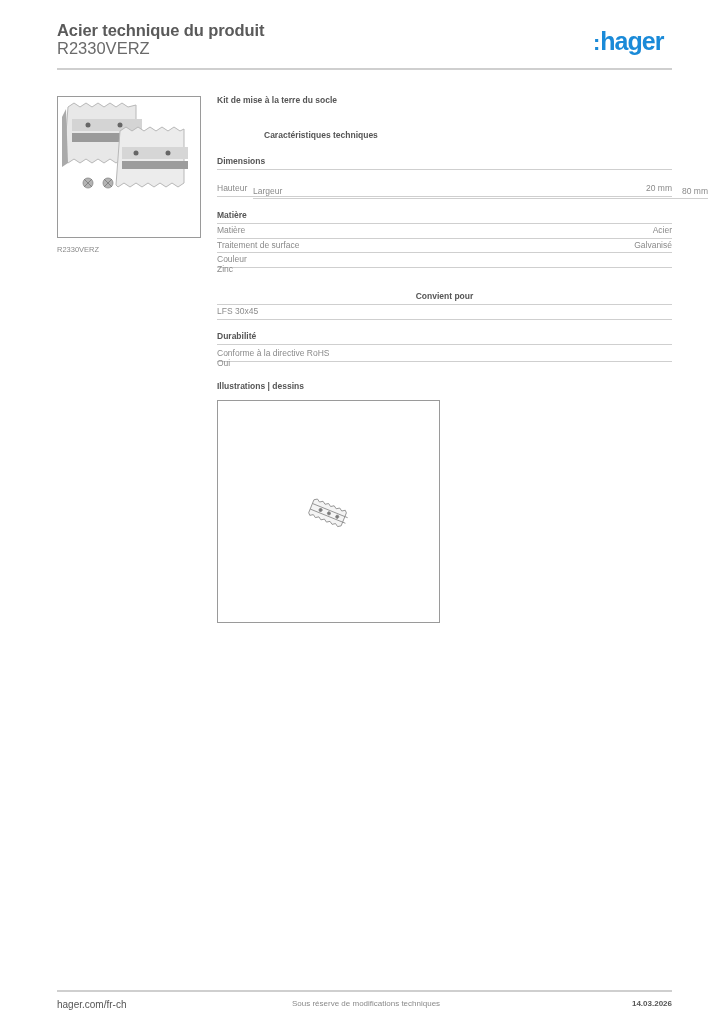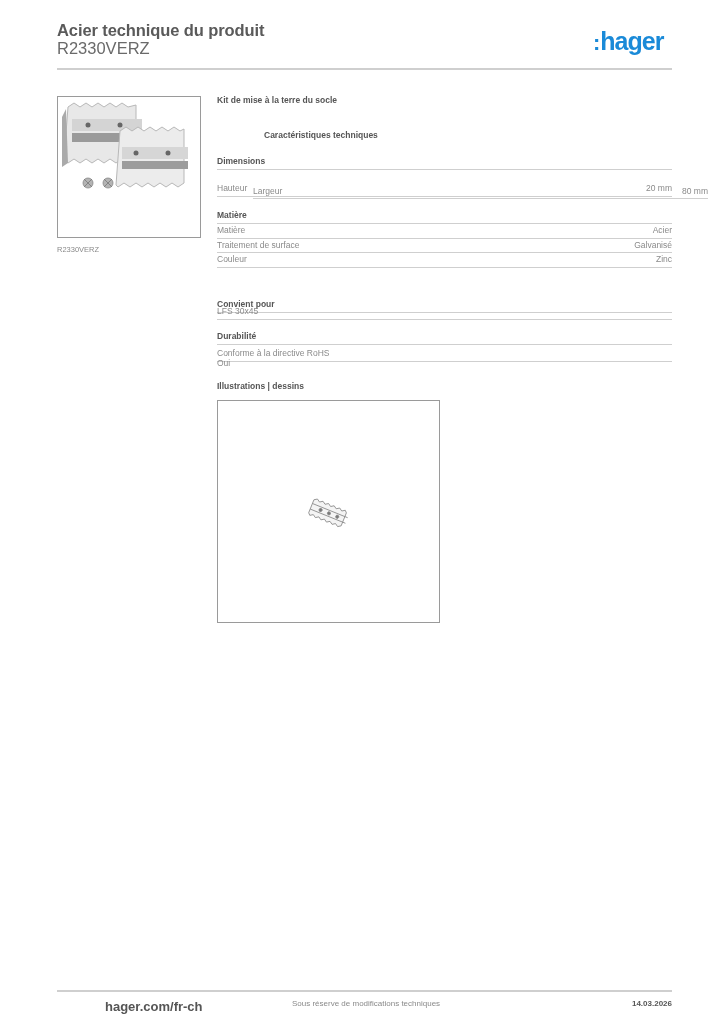--- a/index.html
+++ b/index.html
@@ -18,21 +18,21 @@
   .main { position: absolute; left: 217px; top: 95px; width: 455px; }
   .product-desc { position: absolute; top: 0; font-size: 8.5px; font-weight: bold; color: #555; }
   .section-title { position: absolute; font-size: 8.5px; font-weight: bold; color: #555; }
   .group-title { position: absolute; left: 0; width: 455px; font-size: 8.5px; font-weight: bold; color: #555; height: 14px; border-bottom: 1.5px solid #cfcfcf; }
   .row { position: absolute; left: 0; width: 455px; height: 14.5px; border-bottom: 1.5px solid #cfcfcf; font-size: 8.5px; color: #8a8a8a; display: flex; justify-content: space-between; align-items: flex-start; padding-top: 1px; }
   .row .val { text-align: right; }
 
   .illus-box { position: absolute; left: 217px; top: 400px; width: 223px; height: 223px; border: 1px solid #9a9a9a; background: #fff; }
 
   .footer-rule { position: absolute; left: 57px; top: 990px; width: 615px; height: 1.5px; background: #cfcfcf; }
-  .footer-left { position: absolute; left: 57px; top: 999px; font-size: 13px; font-weight: bold; color: #555; margin-left: 48px; }
+  .footer-left { position: absolute; left: 57px; top: 999px; font-size: 10px; font-weight: normal; color: #555; }
   .footer-center { position: absolute; left: 292px; top: 999px; font-size: 8px; color: #8a8a8a; }
   .footer-right { position: absolute; right: 52px; top: 999px; font-size: 8px; font-weight: bold; color: #555; }
 </style>
 </head>
 <body>
 
 <div class="header-title">Acier technique du produit</div>
 <div class="header-sub">R2330VERZ</div>
 <div class="logo"><span class="colon">:</span><span>hager</span></div>
 <div class="header-rule"></div>
@@ -83,26 +83,26 @@
 
   <div class="group-title" style="top:115px;">Matière</div>
   <div class="row" style="top:129px;">
     <span>Matière</span>
     <span class="val">Acier</span>
   </div>
   <div class="row" style="top:143.5px;">
     <span>Traitement de surface</span>
     <span class="val">Galvanisé</span>
   </div>
-  <div class="row" style="top:158px;">
+  <div class="row" style="top:158px;flex-direction:column;">
     <span>Couleur</span>
     <span class="val">Zinc</span>
   </div>
 
-  <div class="group-title" style="top:204px;">Convient pour</div>
+  <div class="group-title" style="top:196px;text-align:center;">Convient pour</div>
   <div class="row" style="top:210px;">
     <span>LFS 30x45</span>
     <span class="val"></span>
   </div>
 
   <div class="group-title" style="top:236px;">Durabilité</div>
   <div class="row" style="top:252px;flex-direction:column;">
     <span>Conforme à la directive RoHS</span>
     <span class="val">Oui</span>
   </div>

